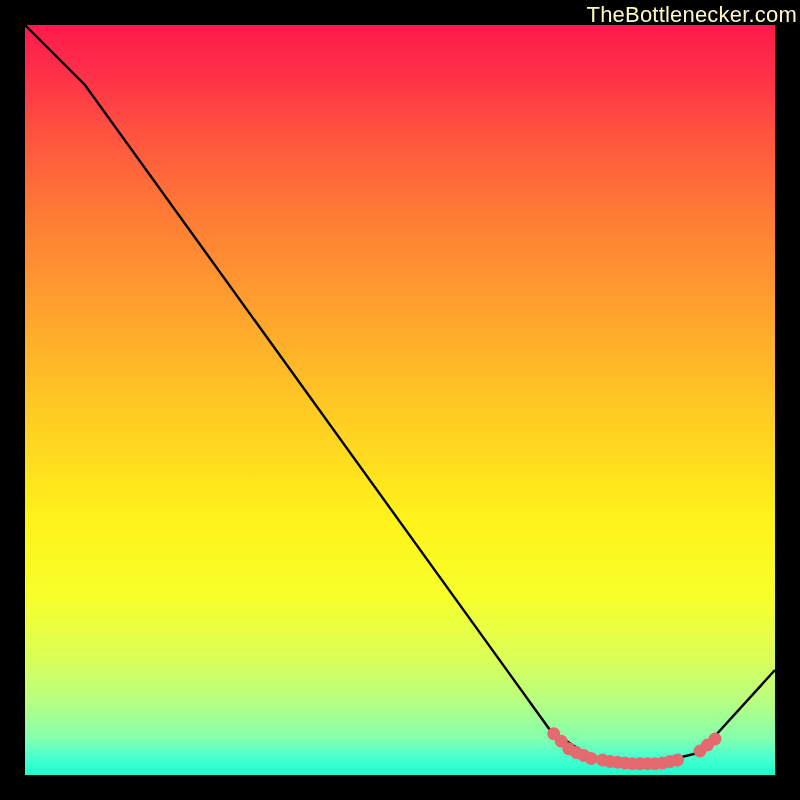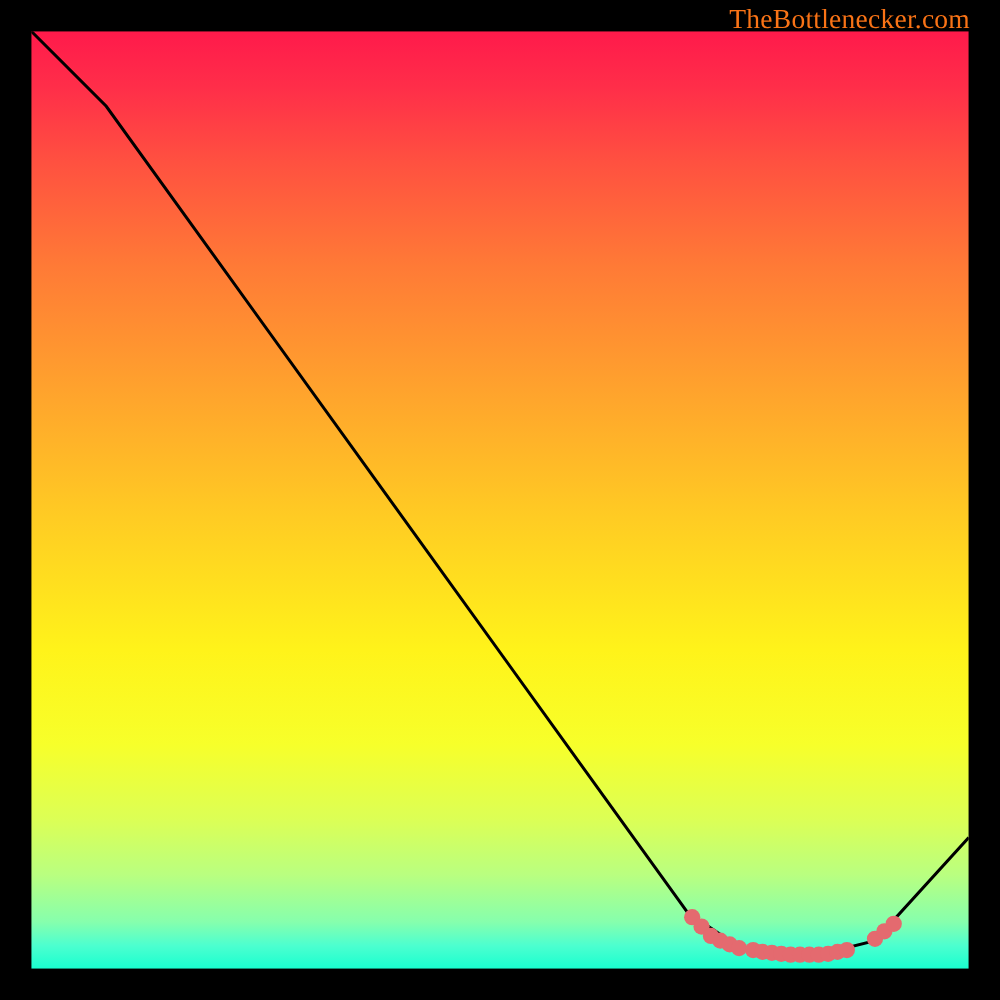--- a/index.html
+++ b/index.html
@@ -7,27 +7,26 @@
     width: 800px;
     height: 800px;
     background: #000;
     position: relative;
     font-family: Arial, Helvetica, sans-serif;
     overflow: hidden;
   }
   .watermark {
     position: absolute;
     top: 2px;
-    right: 24px;
-    color: #f97316;
+    right: 3px;
+    color: #fef9c3;
     font-size: 22px;
     font-weight: 500;
     z-index: 10;
     letter-spacing: 0.2px;
-    font-family: Liberation Serif, serif;
   }
   .plot-frame {
     position: absolute;
     left: 25px;
     top: 25px;
     width: 750px;
     height: 750px;
     background: #000;
   }
   .plot-area {

